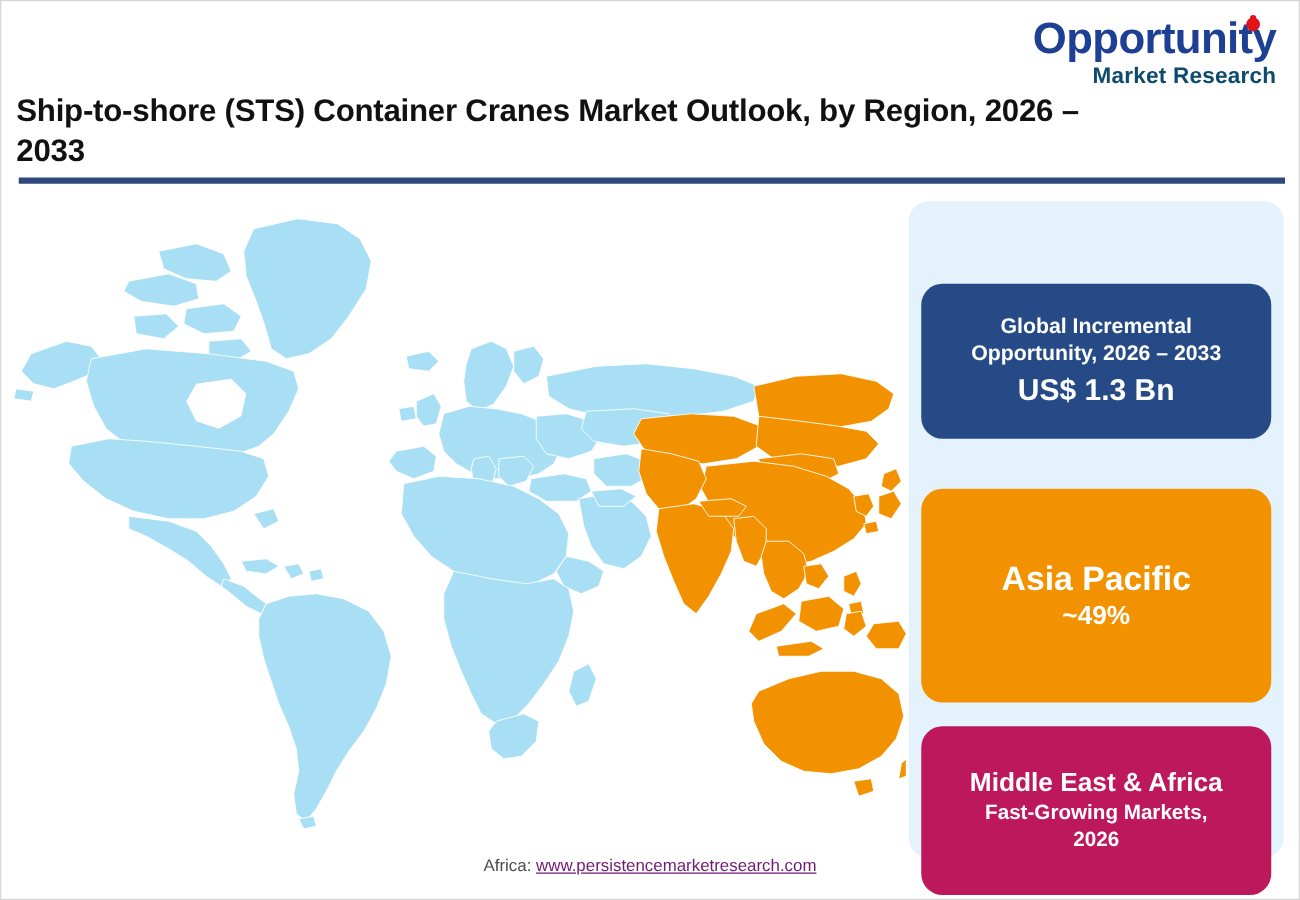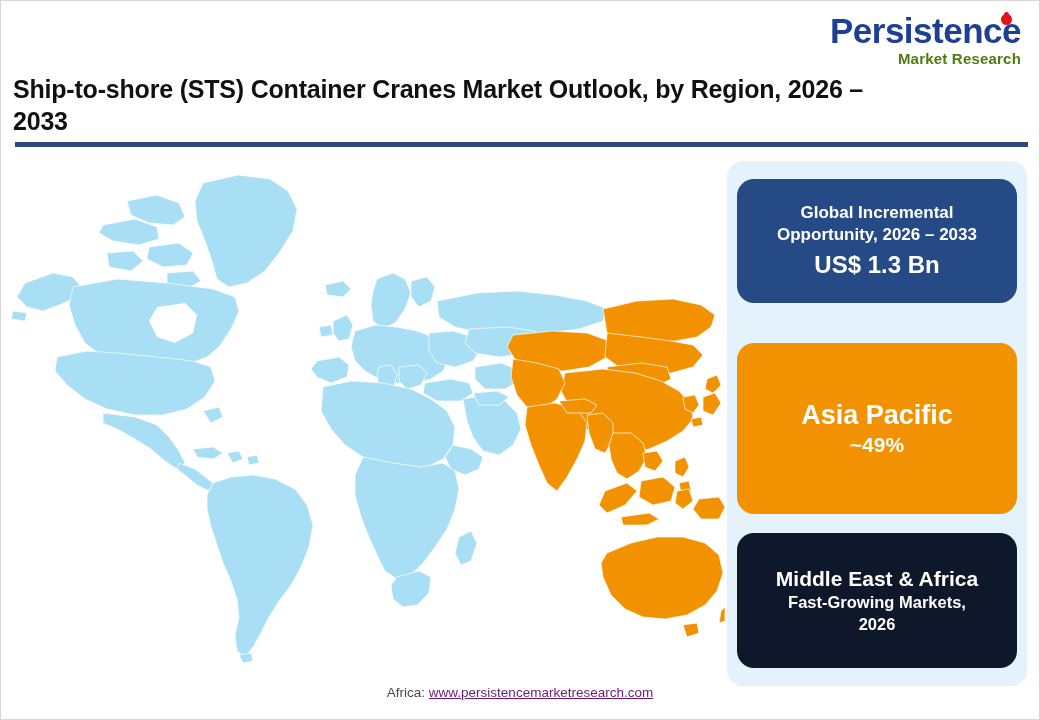--- a/index.html
+++ b/index.html
@@ -29,22 +29,22 @@
     position: absolute; left: 171px; top: 1px;
     width: 11px; height: 11px; border-radius: 50%;
     background: #e2121a;
   }
   #logo-dot::before {
     content: ""; position: absolute; left: 3px; top: -2px;
     width: 5px; height: 5px; border-radius: 50%; background: #e2121a;
   }
   #logo-sub {
     margin-top: 3px;
-    font-size: 15px; font-weight: bold; letter-spacing: 0.2px;
-    color: #4d7c0f;
+    font-size: 18px; font-weight: bold; letter-spacing: 0.2px;
+    color: #0c4a6e;
   }
 
   
   #title {
     position: absolute; left: 12px; top: 72px; width: 880px;
     font-size: 25px; font-weight: bold; line-height: 1.28;
     color: #111111; letter-spacing: -0.2px;
   }
   #title-rule {
     position: absolute; left: 14px; top: 141px;
@@ -66,45 +66,46 @@
     width: 300px; height: 525px;
     background: #e3f2fb; border-radius: 16px;
   }
   .card {
     position: absolute; left: 10px; width: 280px;
     border-radius: 17px;
     display: flex; flex-direction: column;
     align-items: center; justify-content: center;
     text-align: center; color: #ffffff;
     padding: 6px 14px;
+    margin-top: 48px;
   }
   #card-1 { top: 18px;  height: 124px; background: #264a86; }
   #card-2 { top: 182px; height: 171px; background: #f39200; }
-  #card-3 { top: 372px; height: 135px; background: #0f172a; }
+  #card-3 { top: 372px; height: 135px; background: #be185d; }
 
   .c-line    { font-size: 17px; font-weight: bold; line-height: 1.28; }
   .c-big     { font-size: 24px; font-weight: bold; line-height: 1.3; margin-top: 3px; }
   .c-huge    { font-size: 27px; font-weight: bold; line-height: 1.2; }
   .c-mid     { font-size: 21px; font-weight: bold; line-height: 1.25; }
   .c-small   { font-size: 16.5px; font-weight: bold; line-height: 1.3; }
 
   
   #source {
     position: absolute; left: 0; right: 0; bottom: 19px;
     text-align: center; font-size: 13.5px; color: #4a4a4a;
   }
   #source-link { color: #701a75; text-decoration: underline; }
 </style>
 </head>
 <body>
 
 <div id="page">
 
   <div id="logo">
-    <div id="logo-main">Persistence</div>
+    <div id="logo-main">Opportunity</div>
     <div id="logo-dot"></div>
     <div id="logo-sub">Market Research</div>
   </div>
 
   <div id="title">Ship-to-shore (STS) Container Cranes Market Outlook, by Region, 2026 – 2033</div>
   <div id="title-rule"></div>
 
   <div id="map-wrap">
     <svg viewBox="0 0 718 510" xmlns="http://www.w3.org/2000/svg">
       <g>

